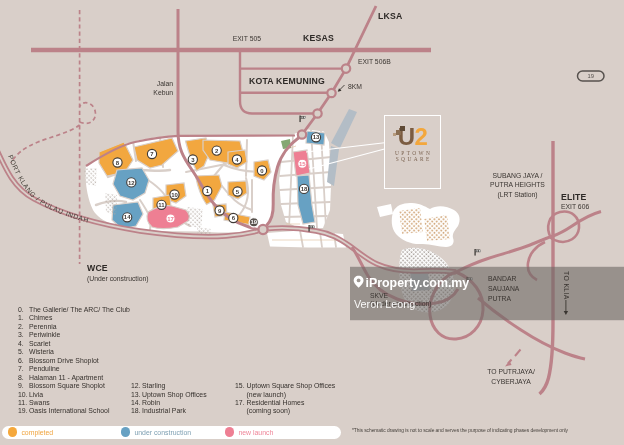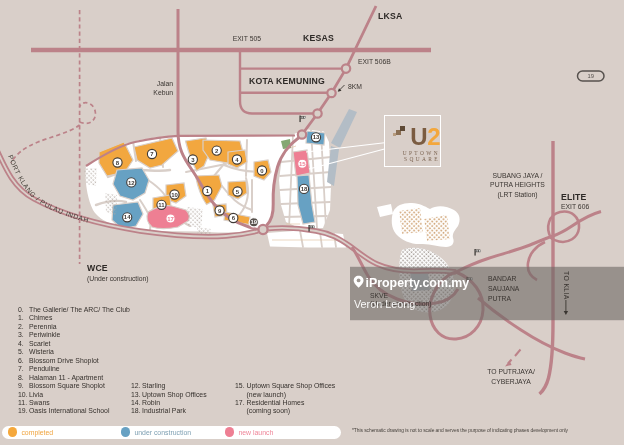--- a/index.html
+++ b/index.html
@@ -17,22 +17,22 @@
   .plotB{fill:var(--c-under_construction);stroke:var(--c-background);stroke-width:1.2;}
   .plotP{fill:var(--c-new_launch);stroke:var(--c-background);stroke-width:1.2;}
   .plotG{fill:var(--c-green);}
   .plotS{fill:var(--c-grayblue);}
   .jcir{fill:var(--c-background);stroke:var(--c-road);}
   .lblS{font:6.8px "Liberation Sans",sans-serif;fill:#3a3531;}
   .lblB{font:bold 8.7px "Liberation Sans",sans-serif;fill:#2e2a27;letter-spacing:.2px;}
   .toll{fill:#2b2825;}
 
   
-  .logo-box{position:absolute;left:384px;top:115px;width:57px;height:52px;
-            border:1.6px solid #fff;box-sizing:border-box;text-align:right;}
+  .logo-box{position:absolute;left:384px;top:115px;width:57px;height:74px;
+            border:1.6px solid #fff;box-sizing:border-box;text-align:center;}
   .logo-u2{position:absolute;left:0;right:0;top:9px;height:24px;
            font:bold 24px "Liberation Sans",sans-serif;line-height:24px;letter-spacing:-0.5px;}
   .logo-u{color:#7b5c41;} .logo-2{color:#f3a73c;}
   .logo-sub{position:absolute;left:0;right:0;color:#7b6350;
             font:5.4px "Liberation Serif",serif;letter-spacing:2.4px;text-indent:2.4px;}
   .logo-sub1{top:33.5px;} .logo-sub2{top:39.5px;}
   .px{position:absolute;}
 
   .dir{position:absolute;top:306px;font-size:6.9px;line-height:8.45px;color:#35302c;}
   .dir-col1{left:18px;} .dir-col2{left:131px;} .dir-col3{left:235px;}

